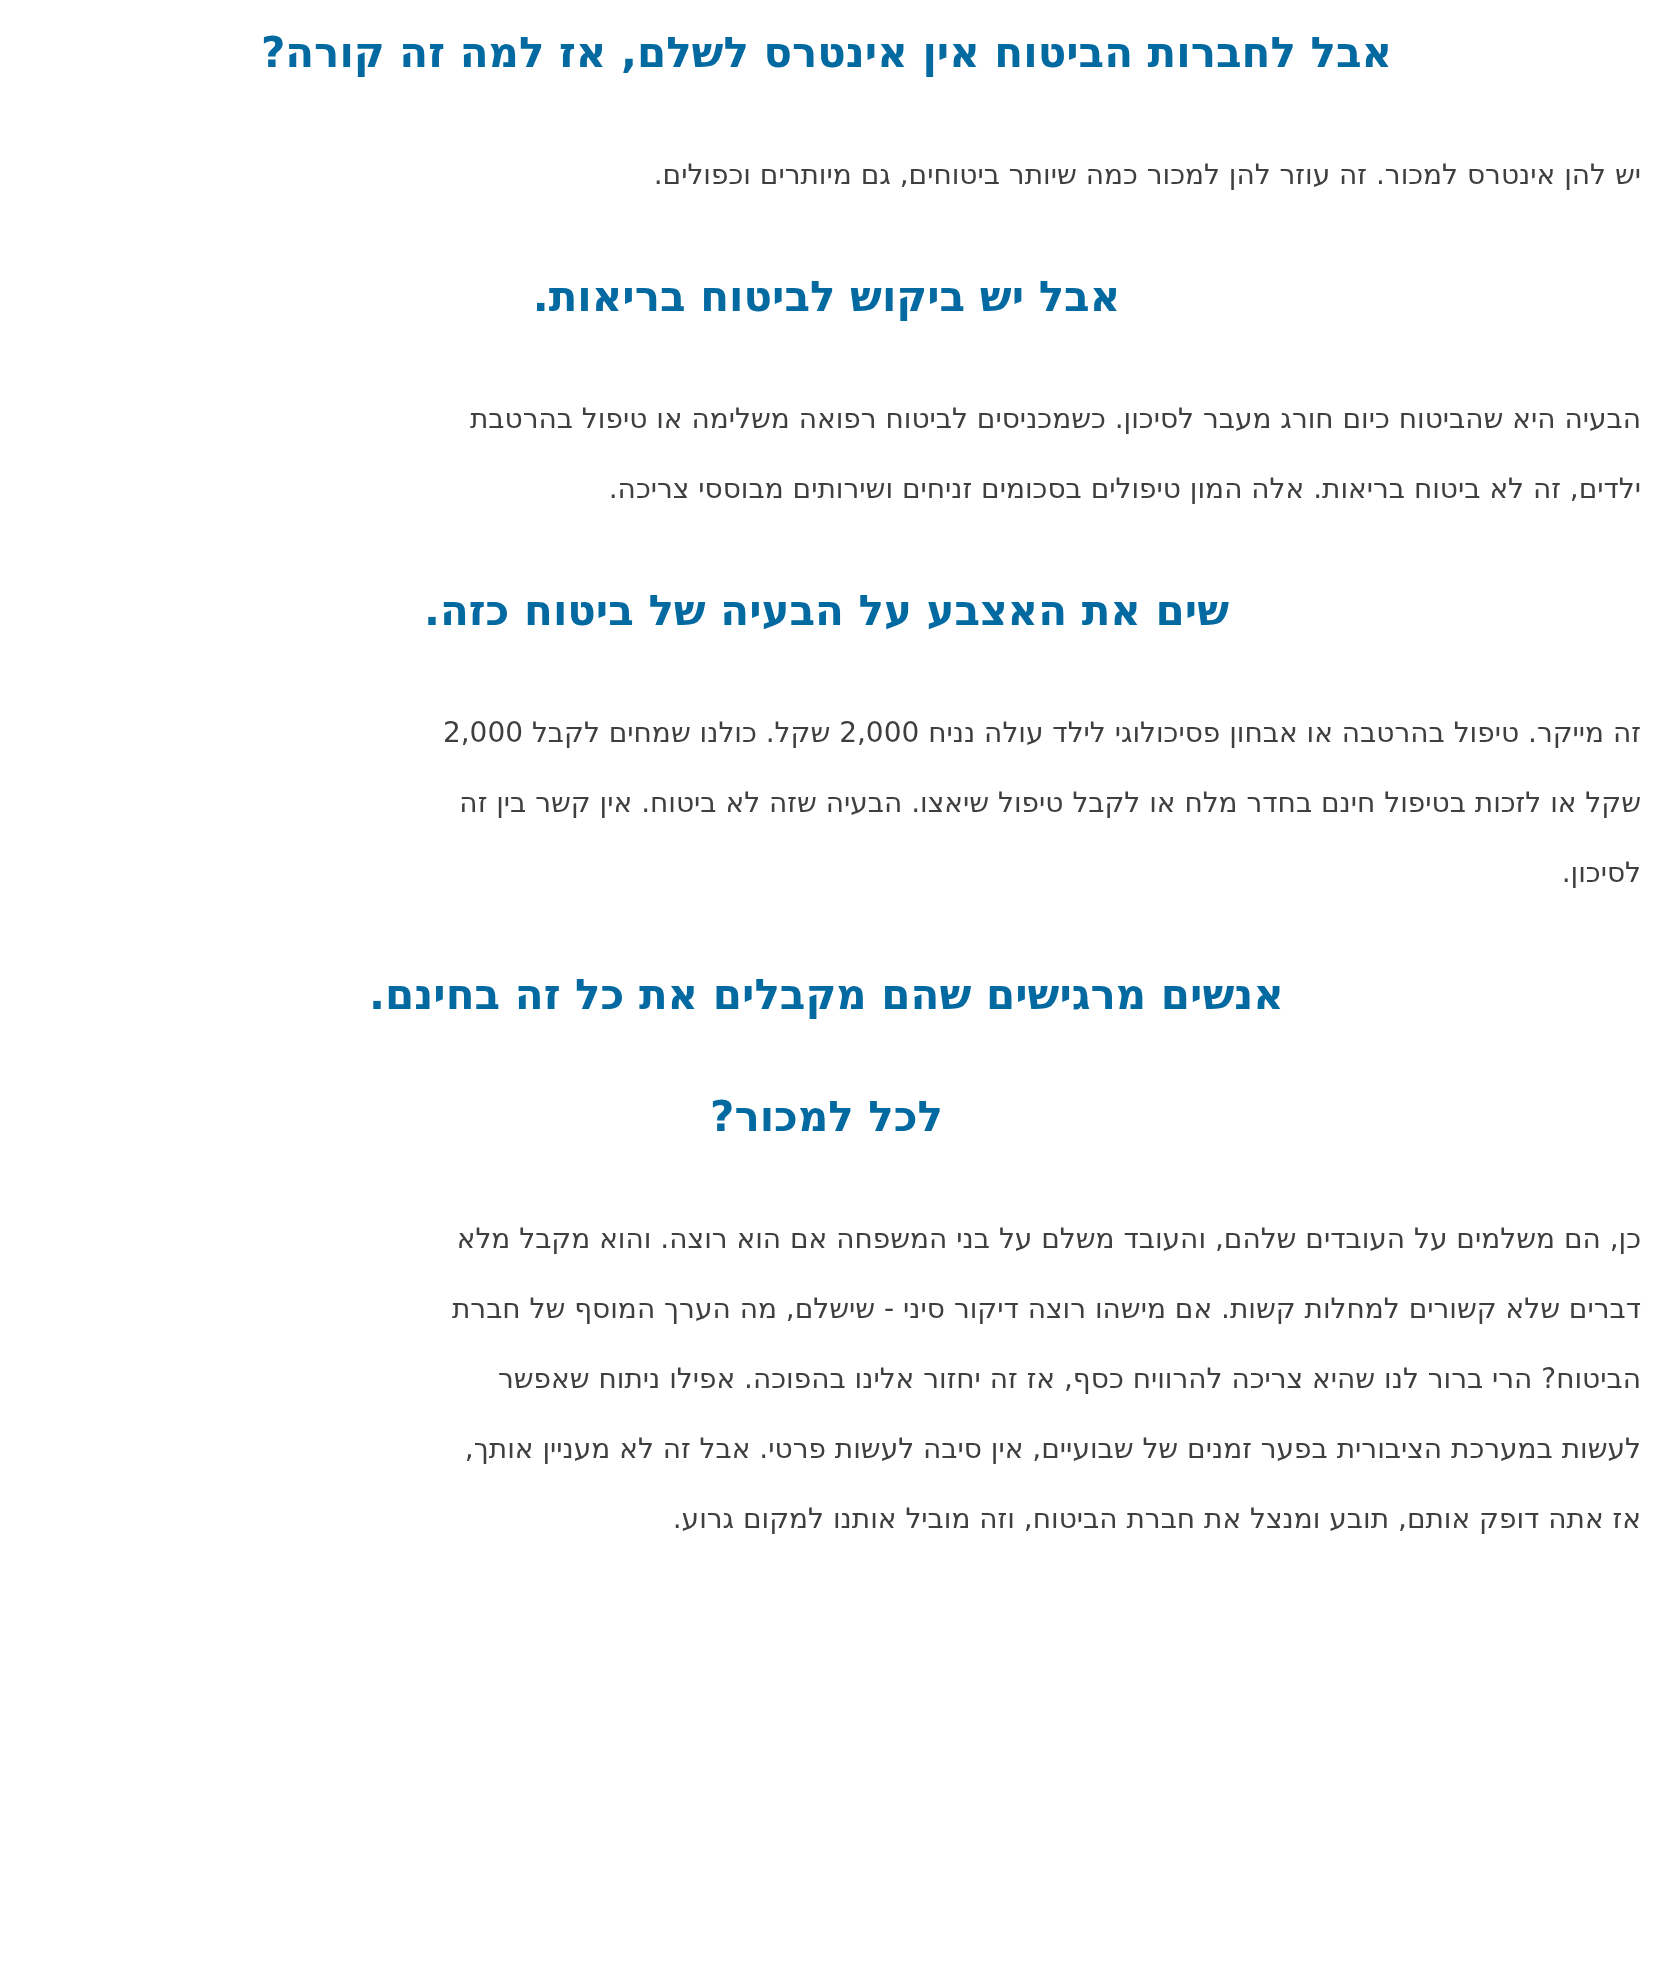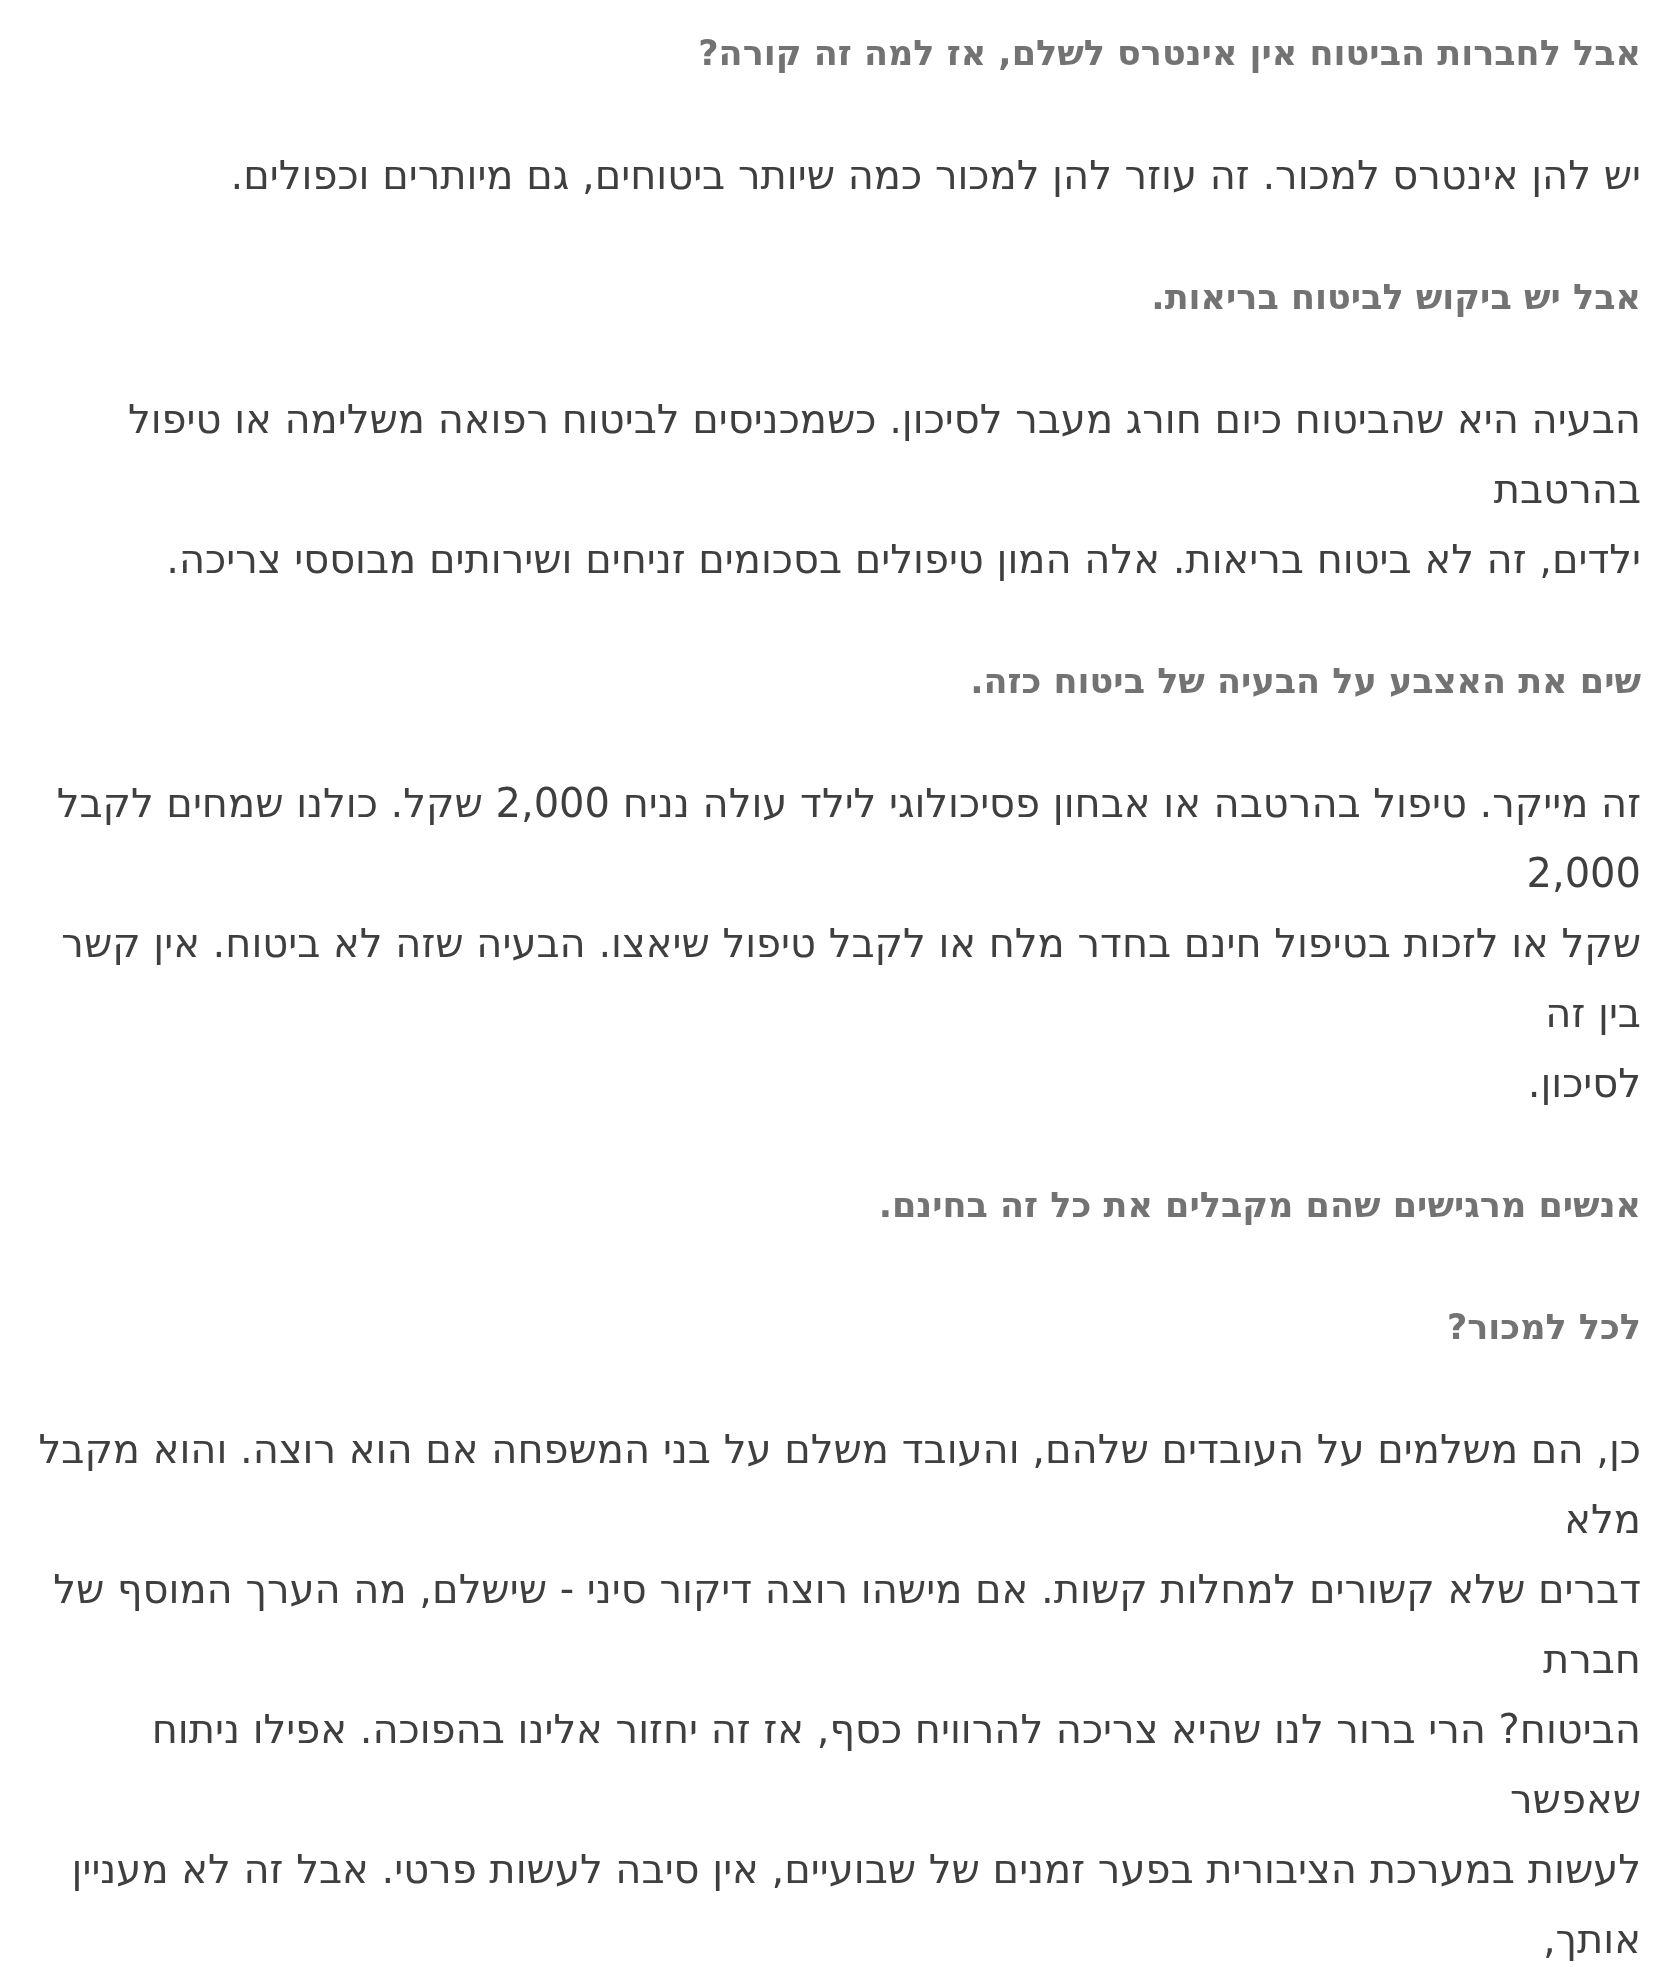--- a/index.html
+++ b/index.html
@@ -11,32 +11,33 @@
     width: 1653px;
     height: 1967px;
     box-sizing: border-box;
     padding: 18px 12px 0 12px;
     overflow: hidden;
     direction: rtl;
     text-align: right;
     font-family: "DejaVu Sans", "Liberation Sans", sans-serif;
   }
   .question {
-    font-size: 35px;
+    font-size: 42px;
     font-weight: 700;
     line-height: 70px;
-    color: #737373;
+    color: #0369a1;
     margin: 52px 0;
     white-space: pre-line;
+    text-align: center;
   }
   .question:first-child {
     margin-top: 0;
   }
   .answer {
-    font-size: 40px;
+    font-size: 28px;
     font-weight: 400;
     line-height: 70px;
     color: #3f3f3f;
     margin: 52px 0;
     white-space: pre-line;
     text-align: right;
   }
 </style>
 </head>
 <body>

